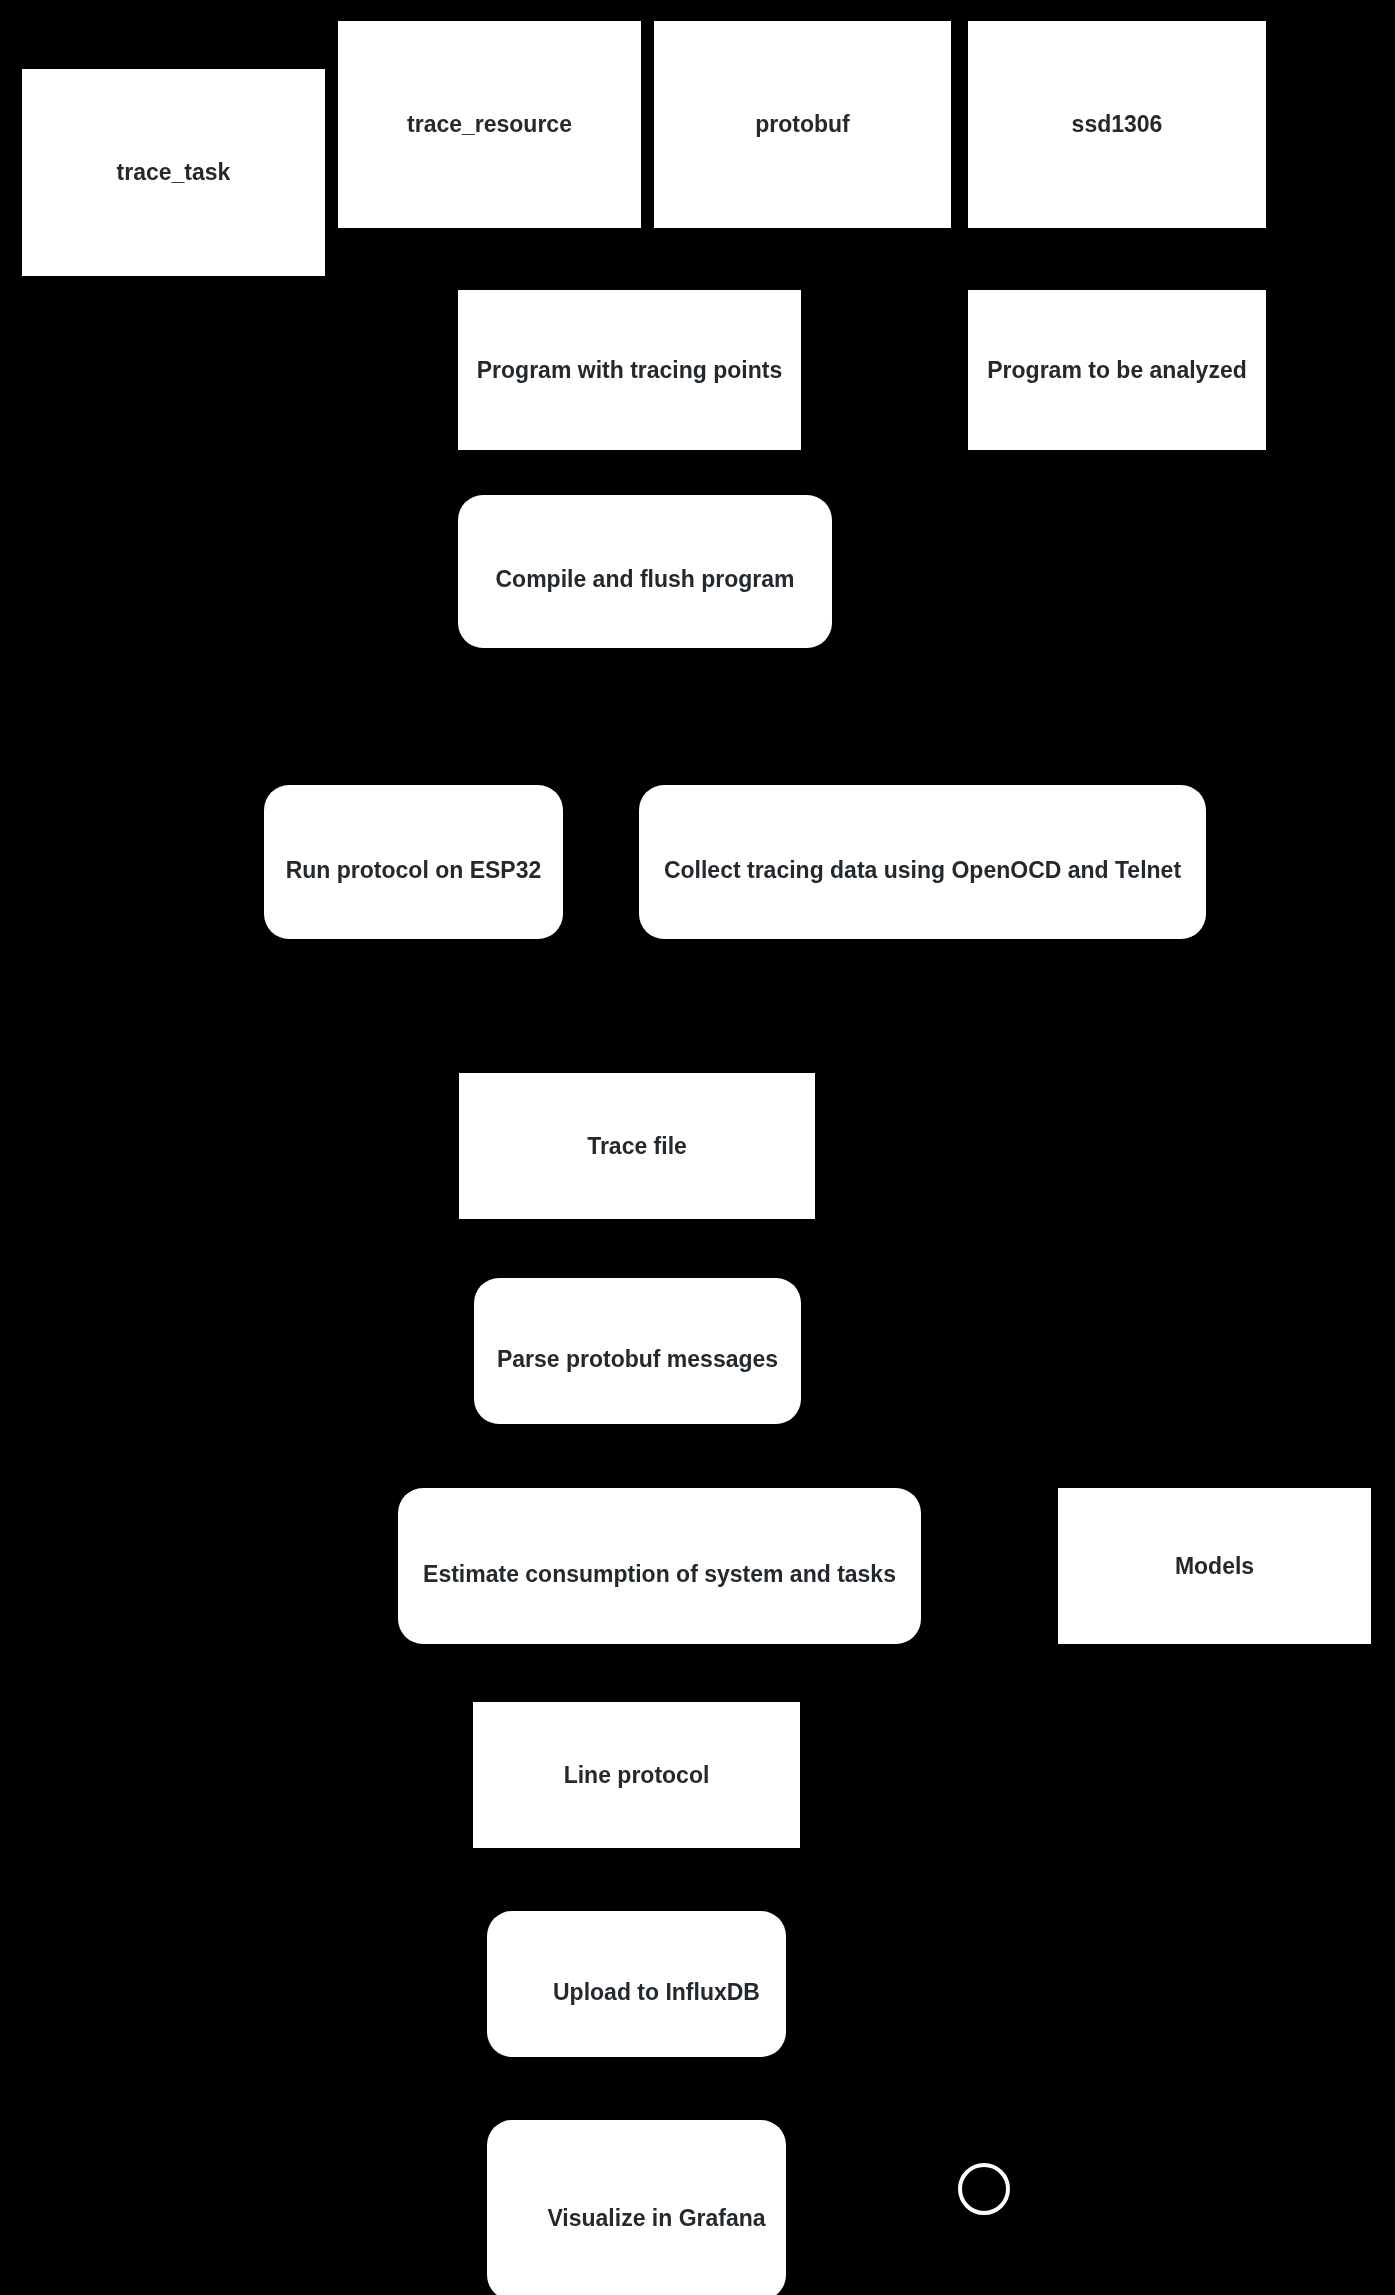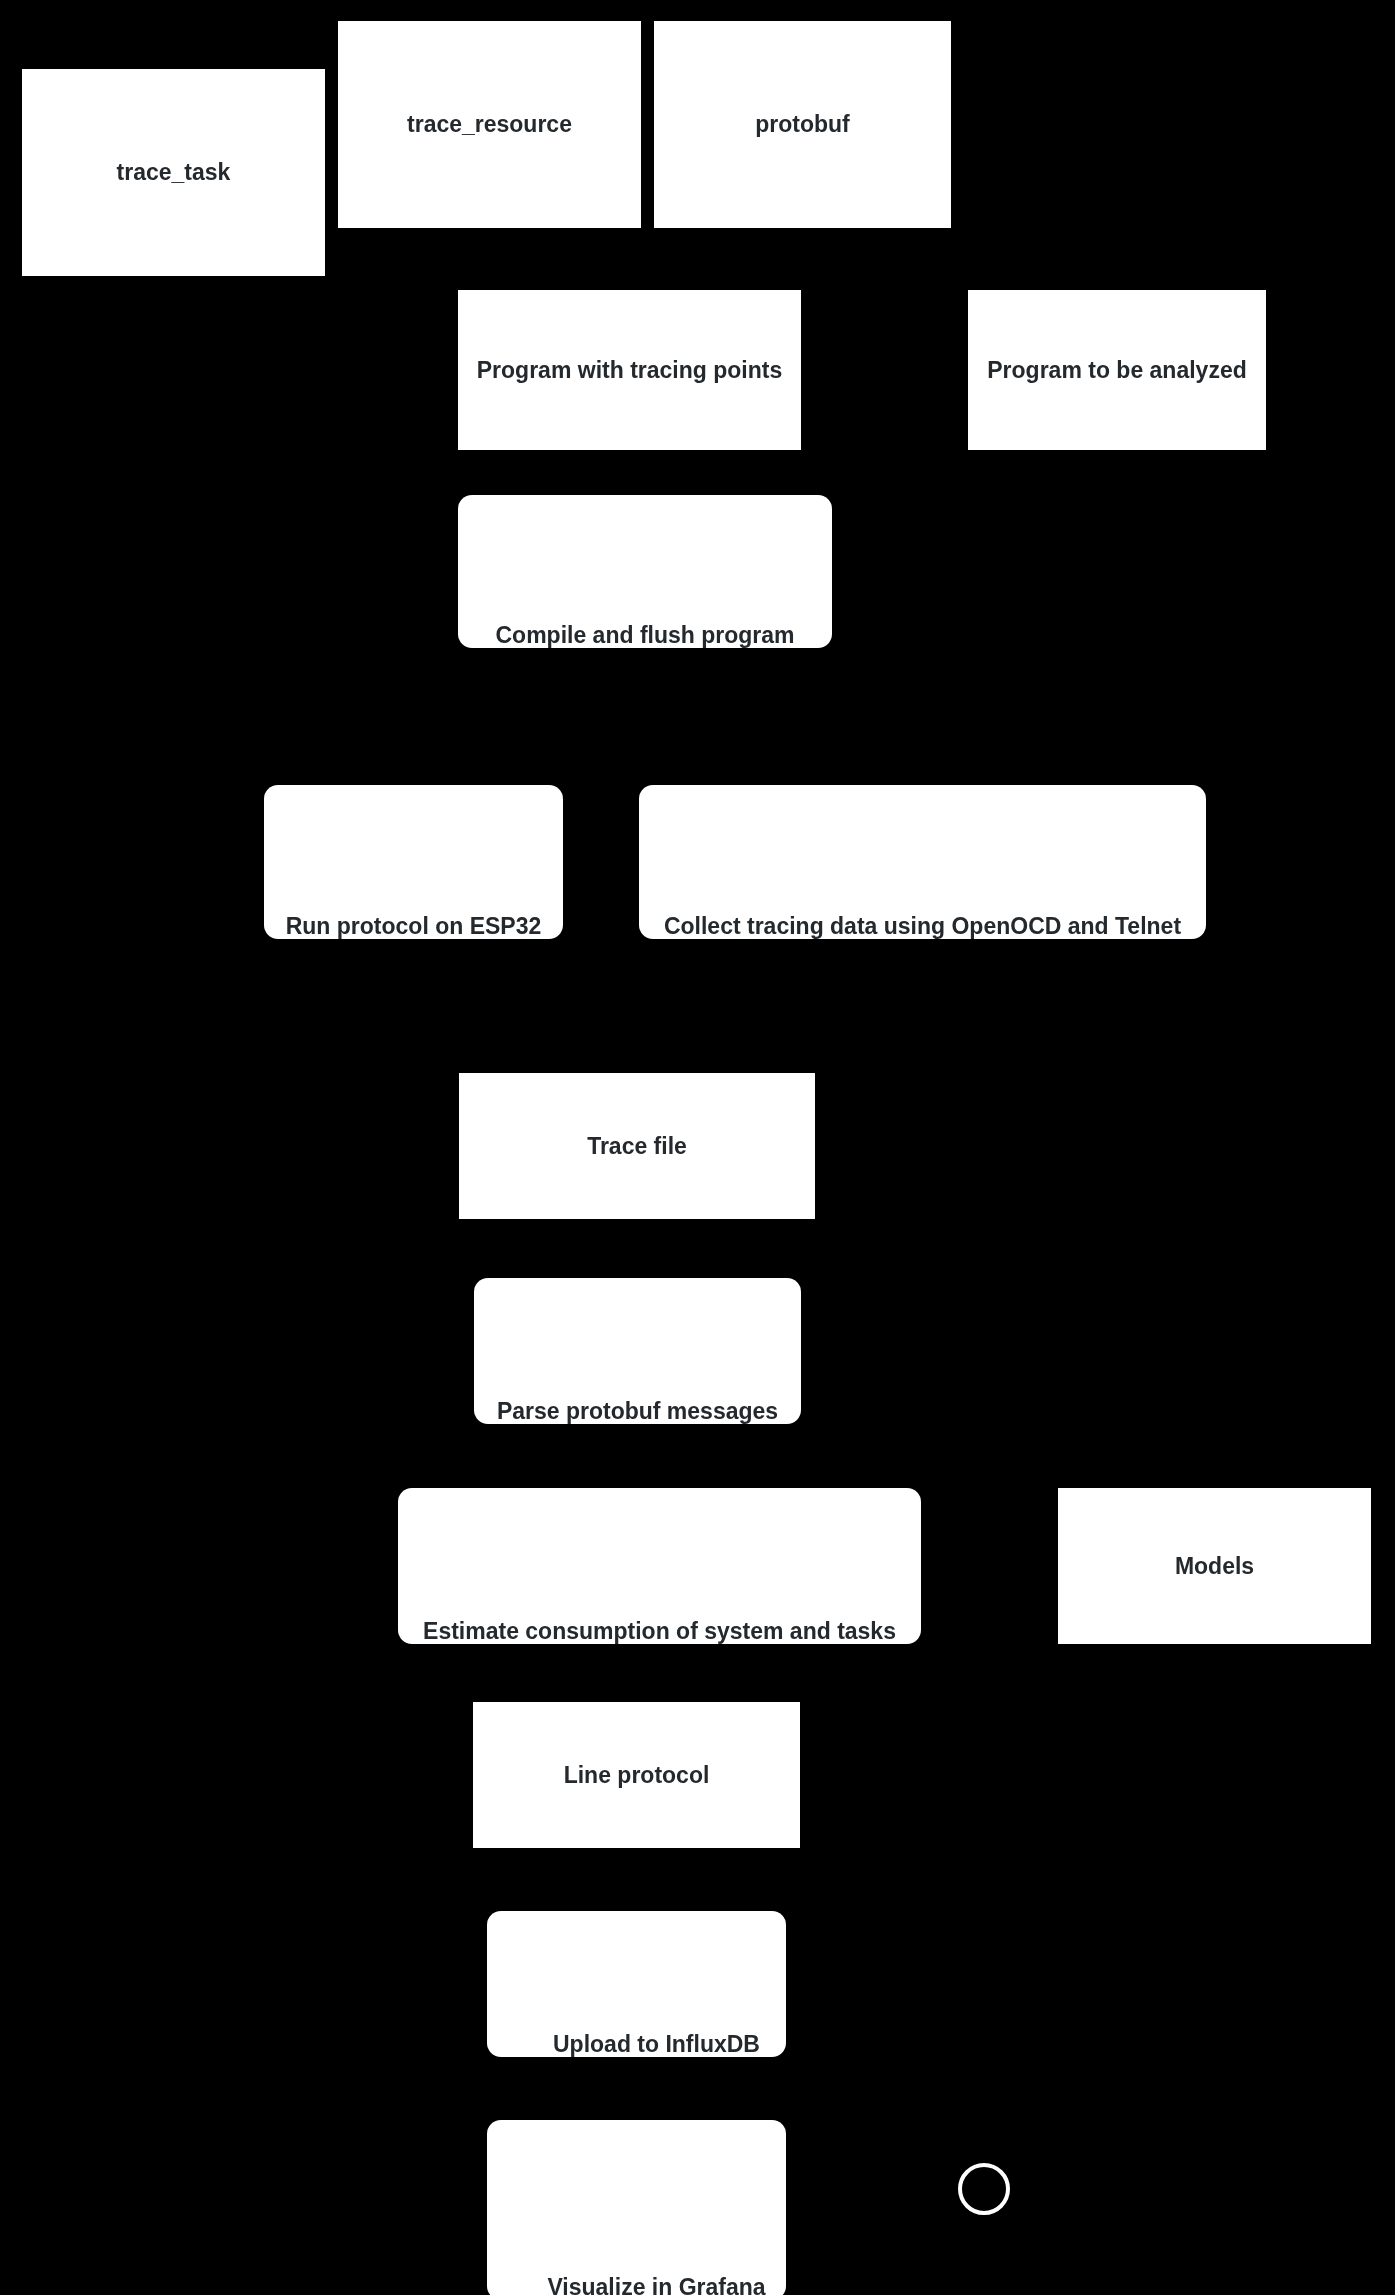--- a/index.html
+++ b/index.html
@@ -22,22 +22,22 @@
     display: flex;
     justify-content: center;
   }
   
   .node.data {
     border-radius: 0;
     align-items: center;
   }
   
   .node.process {
-    border-radius: 14px;
-    align-items: flex-end;
+    border-radius: 25px;
+    align-items: center;
     padding-top: 16px;
   }
   .node-label {
     color: #24292e;
     font-size: 23px;
     font-weight: bold;
     line-height: 1.15;
     text-align: center;
     white-space: nowrap;
     padding: 0 10px;
@@ -106,20 +106,23 @@
     <div class="edge" style="left: 635.5px; top: 2192px; width: 349.5px; height: 2px;"></div>
     <div class="node data" style="left: 22px; top: 21px; width: 303px; height: 207px; margin-top: 48px;">
       <div class="node-label">trace_task</div>
     </div>
     <div class="node data" style="left: 338px; top: 21px; width: 303px; height: 207px;">
       <div class="node-label">trace_resource</div>
     </div>
     <div class="node data" style="left: 654px; top: 21px; width: 297px; height: 207px;">
       <div class="node-label">protobuf</div>
     </div>
+    <div class="node data" style="left: 968px; top: 21px; width: 298px; height: 207px;">
+      <div class="node-label">ssd1306</div>
+    </div>
     <div class="node data" style="left: 458px; top: 290px; width: 343px; height: 160px;">
       <div class="node-label">Program with tracing points</div>
     </div>
     <div class="node data" style="left: 968px; top: 290px; width: 298px; height: 160px;">
       <div class="node-label">Program to be analyzed</div>
     </div>
     <div class="node process" style="left: 458px; top: 495px; width: 374px; height: 153px;">
       <div class="node-label">Compile and flush program</div>
     </div>
     <div class="node process" style="left: 264px; top: 785px; width: 299px; height: 154px;">

